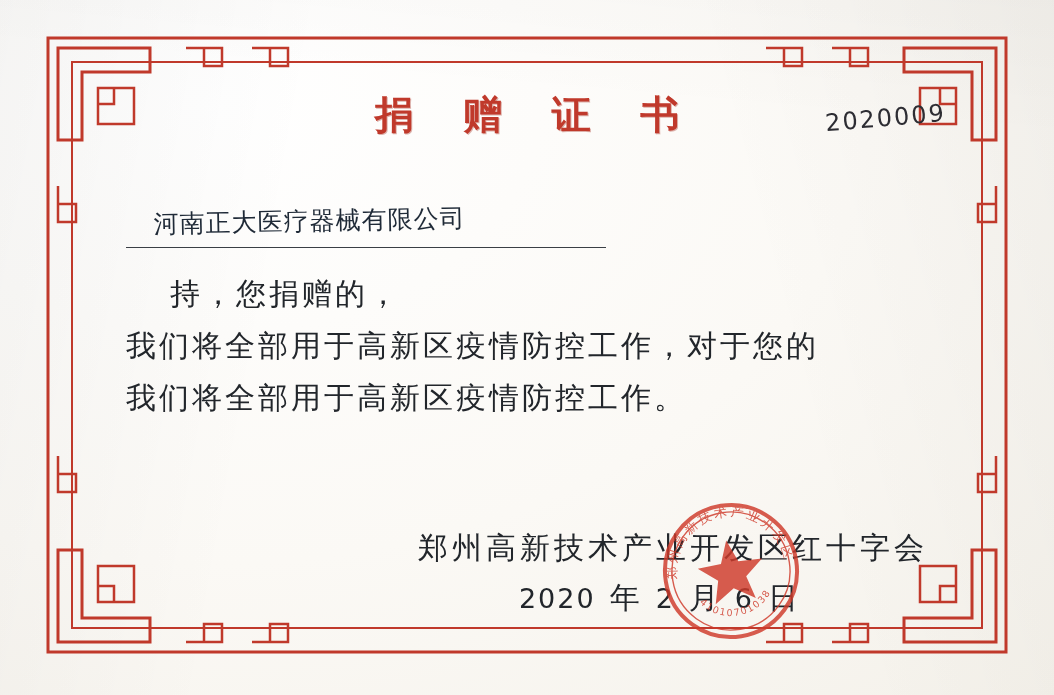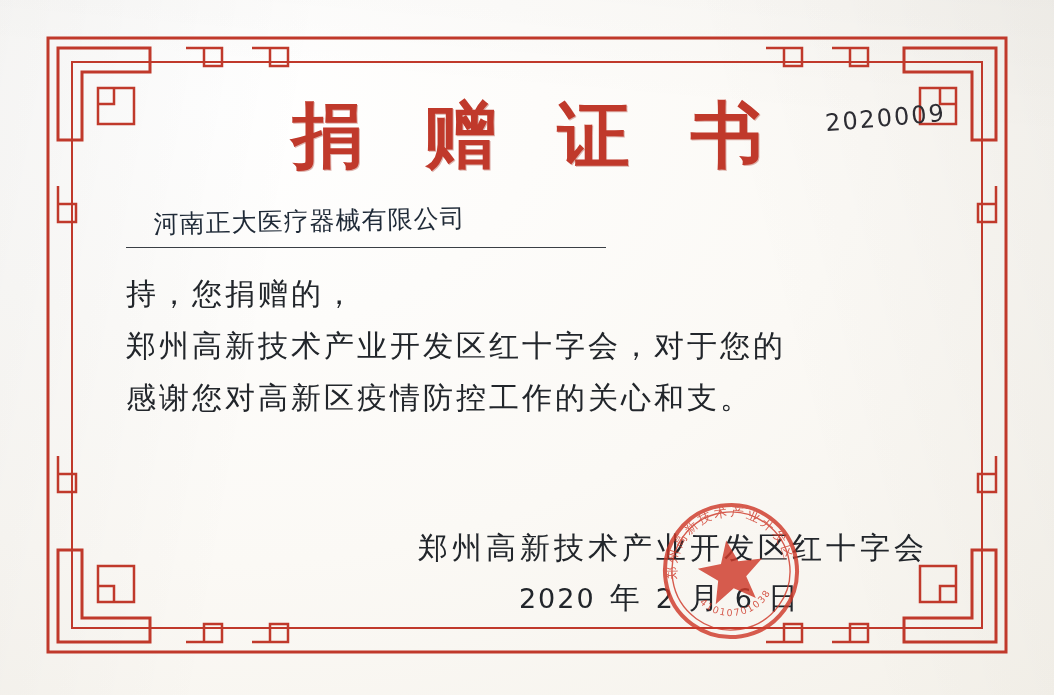--- a/index.html
+++ b/index.html
@@ -48,21 +48,21 @@
   
   .title {
     position: absolute;
     left: 0;
     right: 0;
     top: 88px;
     text-align: center;
     color: #c0392b;
     font-family: "DejaVu Serif", serif;
     font-weight: bold;
-    font-size: 72px;
+    font-size: 39px;
     letter-spacing: 18px;
     text-indent: 18px;
     text-shadow: 1px 1px 0 rgba(160,40,25,0.35);
   }
 
   
   .serial {
     position: absolute;
     right: 108px;
     top: 104px;
@@ -106,20 +106,21 @@
     font-size: 30px;
     color: #22262b;
     line-height: 52px;
     letter-spacing: 3px;
   }
   .line { white-space: nowrap; }
   .line.indent { text-indent: 62px; }
   .line.row2 {
     display: flex;
     white-space: nowrap;
+    margin-left: 44px;
   }
   .fill-slot {
     position: relative;
     flex: 1 1 auto;
     border-bottom: 1.4px solid #3a3f45;
     margin: 0 4px 8px 10px;
     height: 40px;
   }
   .fill-text {
     position: absolute;
@@ -254,22 +255,22 @@
   <div class="recipient-row">
     <div class="recipient-name">河南正大医疗器械有限公司</div>
     <div class="recipient-rule"></div>
   </div>
 
   <div class="body-text">
     <div class="line row2">
       <span>持，您捐赠的</span>
       <span>，</span>
     </div>
-    <div class="line">郑州高新技术产业开发区红十字会，对于您的</div>
-    <div class="line">感谢您对高新区疫情防控工作的关心和支。</div>
+    <div class="line">我们将全部用于高新区疫情防控工作，对于您的</div>
+    <div class="line">我们将全部用于高新区疫情防控工作。</div>
   </div>
 
   <div class="issuer">郑州高新技术产业开发区红十字会</div>
 
   <div class="date-row">
     <span class="num">2020</span><span class="unit">年</span><span class="num">2</span><span class="unit">月</span><span class="num">6</span><span class="unit">日</span>
   </div>
 
   <div class="seal">
     <svg width="142" height="142" viewBox="0 0 142 142" xmlns="http://www.w3.org/2000/svg">

